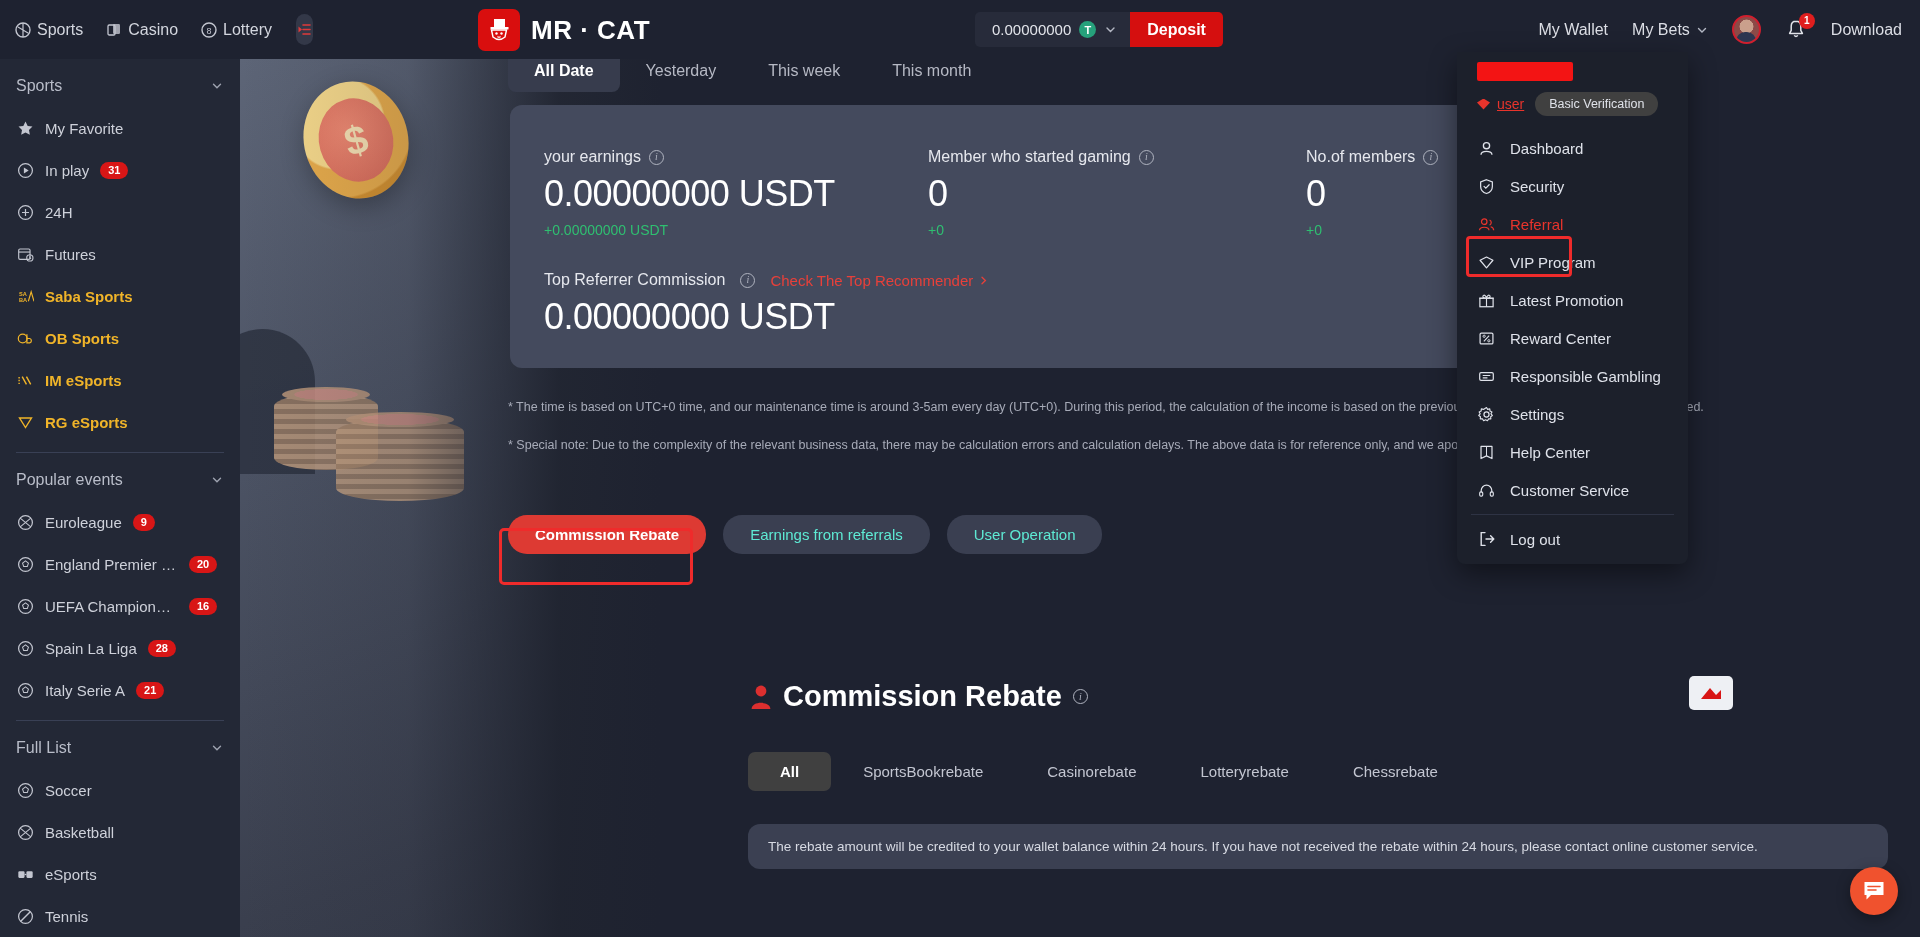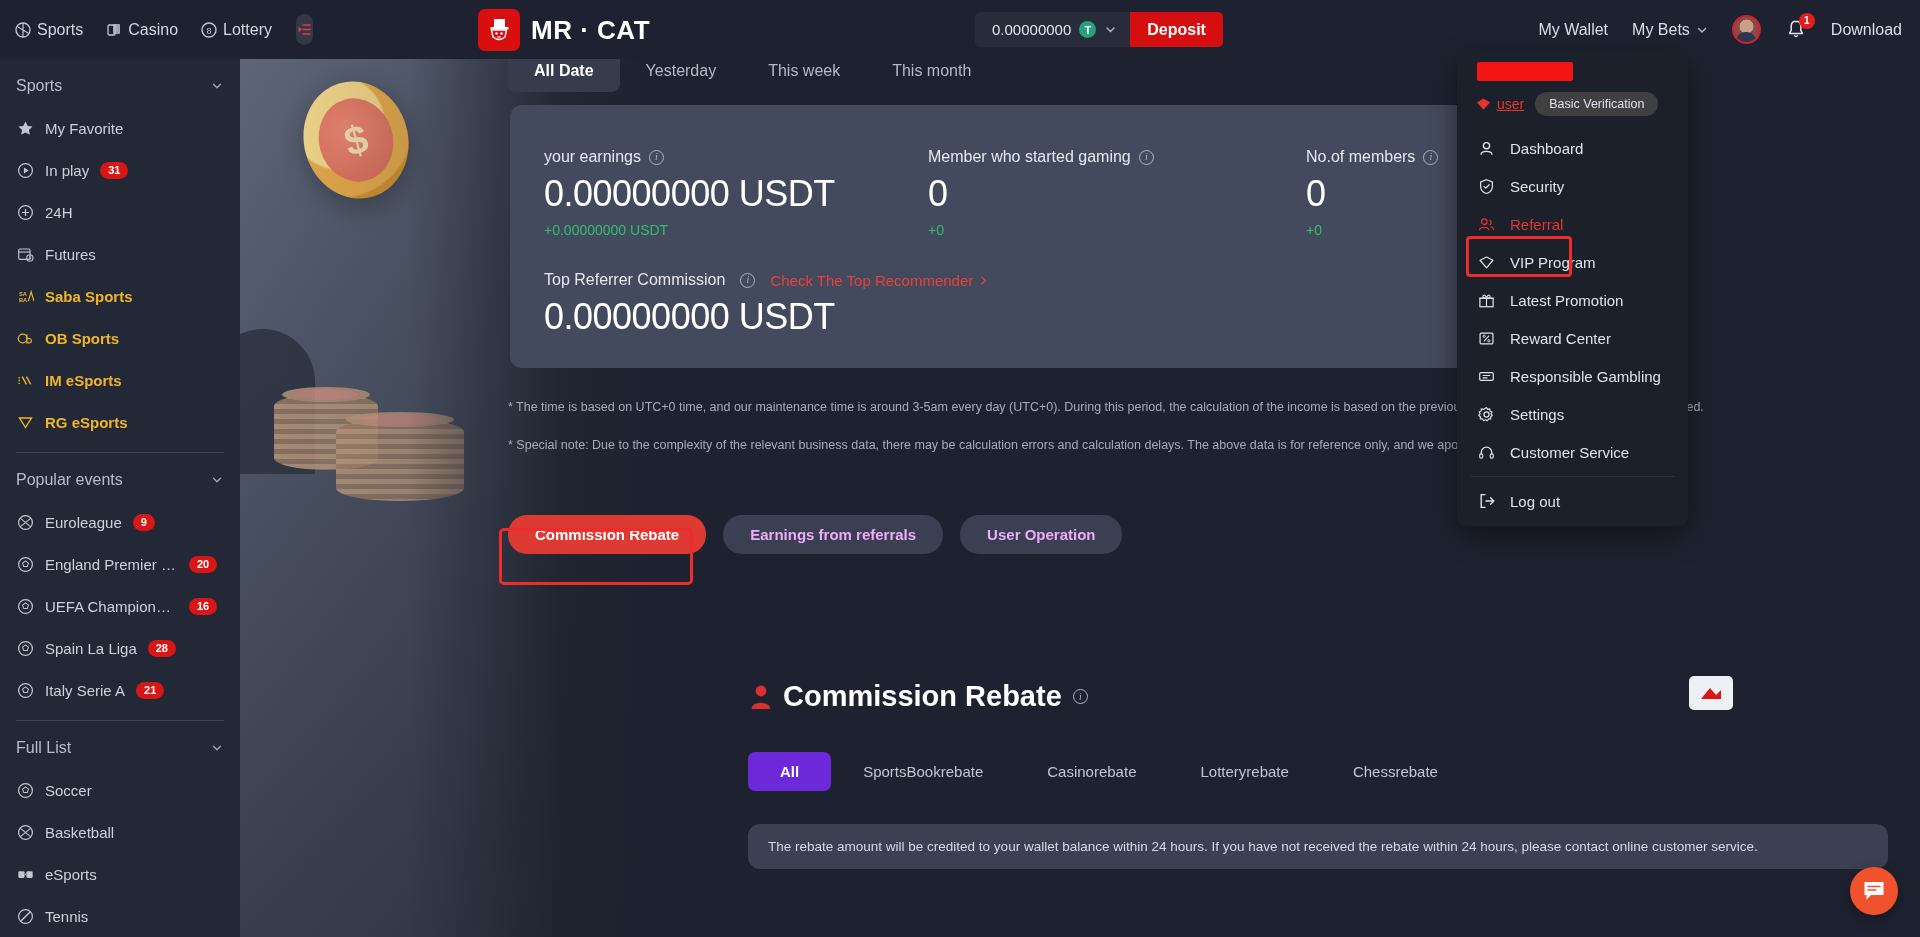--- a/index.html
+++ b/index.html
@@ -178,38 +178,38 @@
     font-size: 10px; font-style: italic; font-family: "Liberation Serif", serif;
     display: inline-flex; align-items: center; justify-content: center;
     cursor: pointer; flex-shrink: 0; line-height: 1;
   }
 
   .notes { position: absolute; left: 268px; top: 347px; width: 1420px; }
   .note-p { font-size: 12.5px; color: #a7abb8; line-height: 1.65; margin-bottom: 17px; }
 
   .mode-tabs { position: absolute; left: 268px; top: 465px; display: flex; gap: 17px; align-items: center; }
   .mode-btn {
-    font-size: 15px; color: #f0abfc; background: #3a3f51;
-    border: none; border-radius: 19px; padding: 11px 27px; cursor: pointer; font-weight: bold;
+    font-size: 15px; color: #5eead4; background: #3a3f51;
+    border: none; border-radius: 19px; padding: 11px 27px; cursor: pointer;
   }
   .mode-btn.active { background: #dd3a33; color: #ffffff; font-weight: bold; }
   .hl-box {
     position: absolute; left: 499px; top: 528px; width: 194px; height: 57px;
     border: 3px solid #ef2b2b; border-radius: 5px; pointer-events: none; z-index: 30;
   }
 
   .section-title-row { position: absolute; left: 510px; top: 630px; display: flex; align-items: center; gap: 11px; }
   .section-title { font-size: 29px; font-weight: bold; color: #ffffff; }
   .person-ic { width: 22px; height: 26px; display: inline-flex; align-items: flex-end; }
 
   .rebate-tabs { position: absolute; left: 508px; top: 702px; display: flex; }
   .rt {
     font-size: 15px; color: #c3c6d1; padding: 11px 32px; cursor: pointer; border-radius: 7px;
   }
-  .rt.active { background: #6d28d9; color: #ffffff; font-weight: bold; }
+  .rt.active { background: #404040; color: #ffffff; font-weight: bold; }
 
   .notice {
     position: absolute; left: 508px; top: 774px; width: 1140px; height: 45px;
     background: #3b4052; border-radius: 12px;
     display: flex; align-items: center; padding: 0 20px;
     font-size: 13.5px; color: #d7dae3;
   }
 
   .partial-card {
     position: absolute; left: 1449px; top: 626px; width: 44px; height: 34px;
@@ -733,20 +733,29 @@
             <svg width="17" height="17" viewBox="0 0 18 18">
               <circle cx="9" cy="9" r="2.7" fill="none" stroke="#dfe2ea" stroke-width="1.3"></circle>
               <path d="M9 1.6 L10.2 3.6 L12.5 3.1 L12.7 5.4 L14.8 6.3 L13.7 8.3 L15.2 10 L13.4 11.3 L13.6 13.6 L11.3 13.7 L10 15.6 L8 14.6 L6 15.6 L4.7 13.7 L2.4 13.6 L2.6 11.3 L0.8 10 L2.3 8.3 L1.2 6.3 L3.3 5.4 L3.5 3.1 L5.8 3.6 Z" fill="none" stroke="#dfe2ea" stroke-width="1.2" stroke-linejoin="round"></path>
             </svg>
           </span>
           <span>Settings</span>
         </div>
         <div class="dd-item">
           <span class="dd-ic">
             <svg width="17" height="17" viewBox="0 0 18 18">
+              <path d="M3.2 2.6 H14.8 V15.4 L9 12.6 L3.2 15.4 Z" fill="none" stroke="#dfe2ea" stroke-width="1.3" stroke-linejoin="round"></path>
+              <path d="M9 2.6 V12.6" stroke="#dfe2ea" stroke-width="1.1"></path>
+            </svg>
+          </span>
+          <span>Help Center</span>
+        </div>
+        <div class="dd-item">
+          <span class="dd-ic">
+            <svg width="17" height="17" viewBox="0 0 18 18">
               <path d="M3.4 11 V9 A5.6 5.6 0 0 1 14.6 9 V11" fill="none" stroke="#dfe2ea" stroke-width="1.3"></path>
               <rect x="1.8" y="10.4" width="3.2" height="4.6" rx="1.3" fill="none" stroke="#dfe2ea" stroke-width="1.2"></rect>
               <rect x="13" y="10.4" width="3.2" height="4.6" rx="1.3" fill="none" stroke="#dfe2ea" stroke-width="1.2"></rect>
             </svg>
           </span>
           <span>Customer Service</span>
         </div>
       </div>
     <div class="dd-sep"></div>
     <div class="dd-item">

